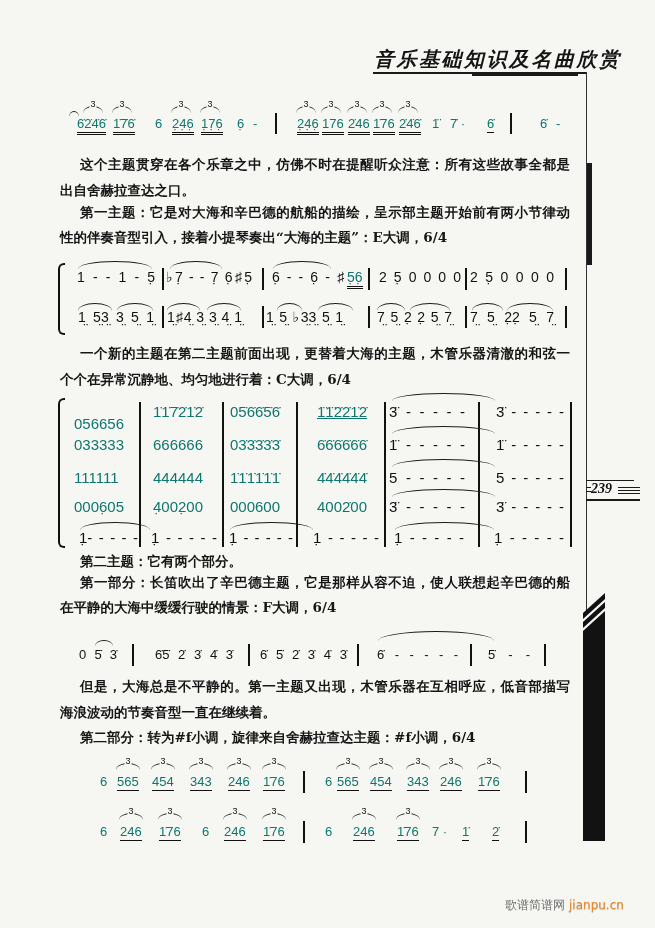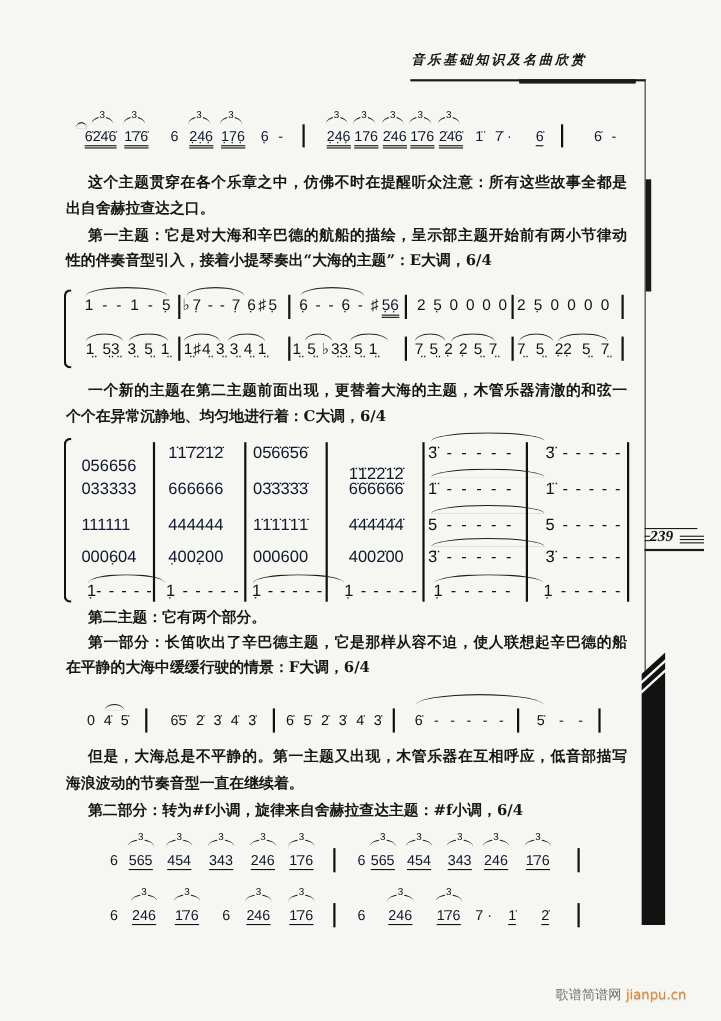--- a/index.html
+++ b/index.html
@@ -1,22 +1,22 @@
 <!DOCTYPE html>
 <html><head>
 <meta charset="utf-8">
 <style>
   html, body { margin:0; padding:0; }
   body { width:655px; height:928px; position:relative; overflow:hidden; background:#f6f6f3; color:#141414; }
   .abs { position:absolute; }
-  .title { position:absolute; left:374px; top:46px; font-family:"DejaVu Serif", serif; font-size:12px; font-weight:bold; font-style:italic; letter-spacing:2.5px; color:#151515; white-space:nowrap; }
+  .title { position:absolute; left:374px; top:46px; font-family:"DejaVu Serif", serif; font-size:20px; font-weight:bold; font-style:italic; letter-spacing:2.5px; color:#151515; white-space:nowrap; }
   .line { position:absolute; background:#1a1a1a; }
   .t { position:absolute; font-family:"DejaVu Serif", serif; font-size:13.5px; line-height:18px; font-weight:bold; color:#161616; white-space:nowrap; }
-  .full { width:490px; white-space:normal; text-align:justify; text-align-last:justify; }
-  .mu { position:absolute; font-family:"Liberation Sans", sans-serif; font-size:13px; line-height:16px; color:#0f172a; white-space:pre; }
+  .full { width:490px; white-space:normal; text-align:justify; text-align-last:justify;font-family:Liberation Mono, monospace; }
+  .mu { position:absolute; font-family:"Liberation Sans", sans-serif; font-size:13px; line-height:16px; color:#0f766e; white-space:pre; }
   .ms { position:absolute; font-family:"Liberation Sans", sans-serif; font-size:13px; line-height:16px; color:#111; white-space:normal; text-align:justify; text-align-last:justify; }
   .f14 { font-size:14px; line-height:17px; }
   .f15 { font-size:15px; line-height:18px; }
   .u1 { border-bottom:1px solid #111; }
   .u2 { border-bottom:3px double #111; }
   .bar { position:absolute; width:1.5px; background:#111; }
   .arc { position:absolute; border-top:1.2px solid #1a1a1a; border-radius:50% 50% 0 0 / 100% 100% 0 0; height:7px; }
   .trip { position:absolute; height:6px; border-top:1.2px solid #222; border-radius:50% 50% 0 0 / 100% 100% 0 0; }
   .trip b { position:absolute; left:50%; top:-7px; transform:translateX(-50%); font-family:"Liberation Sans", sans-serif; font-size:9px; line-height:9px; font-weight:normal; background:#f6f6f3; padding:0 1px; color:#111; }
   .bracket { position:absolute; border:2.5px solid #111; border-right:none; border-radius:6px 0 0 6px; width:5px; }
@@ -161,39 +161,39 @@
   <div class="arc" style="left:392px;top:426px;width:103px;"></div>
   <div class="arc" style="left:392px;top:459px;width:103px;"></div>
   <div class="arc" style="left:392px;top:489px;width:103px;"></div>
   <div class="arc" style="left:80px;top:522px;width:70px;"></div>
   <div class="arc" style="left:230px;top:522px;width:83px;"></div>
   <div class="arc" style="left:395px;top:522px;width:99px;"></div>
 
   <span class="mu f15" style="left:74px;top:403px;margin-top:12px;">056656</span>
   <span class="mu f15" style="left:153px;top:403px;">1̇1̇7̇2̇1̇2̇</span>
   <span class="mu f15" style="left:230px;top:403px;">05̇6̇6̇5̇6̇</span>
-  <span class="mu f15" style="left:317px;top:422px;">1̈1̈2̇2̇1̇2̇</span>
+  <span class="mu f15" style="left:317px;top:403px;text-decoration:underline;">1̈1̈2̇2̇1̇2̇</span>
   <span class="ms f15" style="left:389px;top:403px;width:76px;">3̈ - - - - -</span>
   <span class="ms f15" style="left:496px;top:403px;width:68px;">3̈ - - - - -</span>
 
   <span class="mu f15" style="left:74px;top:436px;">033333</span>
   <span class="mu f15" style="left:153px;top:436px;">666666</span>
   <span class="mu f15" style="left:230px;top:436px;">03̇3̇3̇3̇3̇</span>
   <span class="mu f15" style="left:317px;top:436px;">6̇6̇6̇6̇6̇6̇</span>
   <span class="ms f15" style="left:389px;top:436px;width:76px;">1̈ - - - - -</span>
   <span class="ms f15" style="left:496px;top:436px;width:68px;">1̈ - - - - -</span>
 
   <span class="mu f15" style="left:74px;top:469px;">111111</span>
   <span class="mu f15" style="left:153px;top:469px;">444444</span>
   <span class="mu f15" style="left:230px;top:469px;">1̇1̇1̇1̇1̇1̇</span>
   <span class="mu f15" style="left:317px;top:469px;">4̇4̇4̇4̇4̇4̇</span>
   <span class="ms f15" style="left:389px;top:469px;width:76px;">5 - - - - -</span>
   <span class="ms f15" style="left:496px;top:469px;width:68px;">5 - - - - -</span>
 
-  <span class="mu f15" style="left:74px;top:498px;">0006̣04</span>
+  <span class="mu f15" style="left:74px;top:498px;">0006̣05</span>
   <span class="mu f15" style="left:153px;top:498px;">4̣002̣00</span>
   <span class="mu f15" style="left:230px;top:498px;">000600</span>
   <span class="mu f15" style="left:317px;top:498px;">4002̇00</span>
   <span class="ms f15" style="left:389px;top:498px;width:76px;">3̈ - - - - -</span>
   <span class="ms f15" style="left:496px;top:498px;width:68px;">3̈ - - - - -</span>
 
   <span class="ms f15" style="left:79px;top:529px;width:59px;">1̣- - - - -</span>
   <span class="ms f15" style="left:151px;top:529px;width:66px;">1̣ - - - - -</span>
   <span class="ms f15" style="left:229px;top:529px;width:64px;">1̣ - - - - -</span>
   <span class="ms f15" style="left:313px;top:529px;width:66px;">1̣ - - - - -</span>
@@ -201,21 +201,21 @@
   <span class="ms f15" style="left:494px;top:529px;width:70px;">1̣ - - - - -</span>
 </div>
 
 <div class="t" style="left:80px;top:552px;">第二主题：它有两个部分。</div>
 <div class="t full" style="left:80px;top:575px;">第一部分：长笛吹出了辛巴德主题，它是那样从容不迫，使人联想起辛巴德的船</div>
 <div class="t" style="left:60px;top:598px;">在平静的大海中缓缓行驶的情景：F大调，6/4</div>
 
 <div>
   <div class="arc" style="left:95px;top:640px;width:18px;height:5px;"></div>
   <div class="arc" style="left:378px;top:631px;width:116px;height:9px;"></div>
-  <span class="ms" style="left:79px;top:647px;width:38px;">0 4̇ 5̇</span>
+  <span class="ms" style="left:79px;top:647px;width:38px;">0 5̇ 3̇</span>
   <div class="bar" style="left:132px;top:644px;height:22px;"></div>
   <span class="ms" style="left:155px;top:647px;width:78px;">6̇5̇ 2̇ 3̇ 4̇ 3̇</span>
   <div class="bar" style="left:248px;top:644px;height:22px;"></div>
   <span class="ms" style="left:260px;top:647px;width:87px;">6̇ 5̇ 2̇ 3̇ 4̇ 3̇</span>
   <div class="bar" style="left:357px;top:644px;height:22px;"></div>
   <span class="ms" style="left:377px;top:647px;width:81px;">6̇ - - - - -</span>
   <div class="bar" style="left:470px;top:644px;height:22px;"></div>
   <span class="ms" style="left:488px;top:647px;width:42px;">5̇ - -</span>
   <div class="bar" style="left:544px;top:644px;height:22px;"></div>
 </div>

